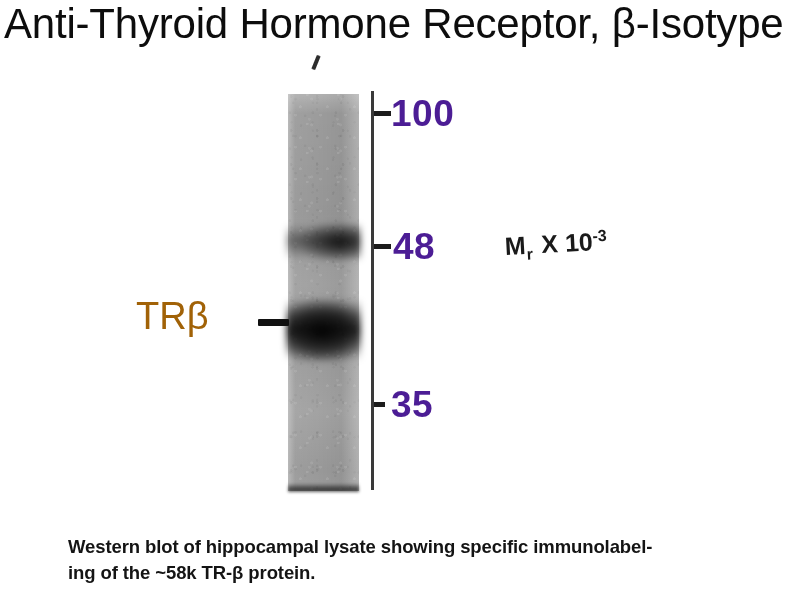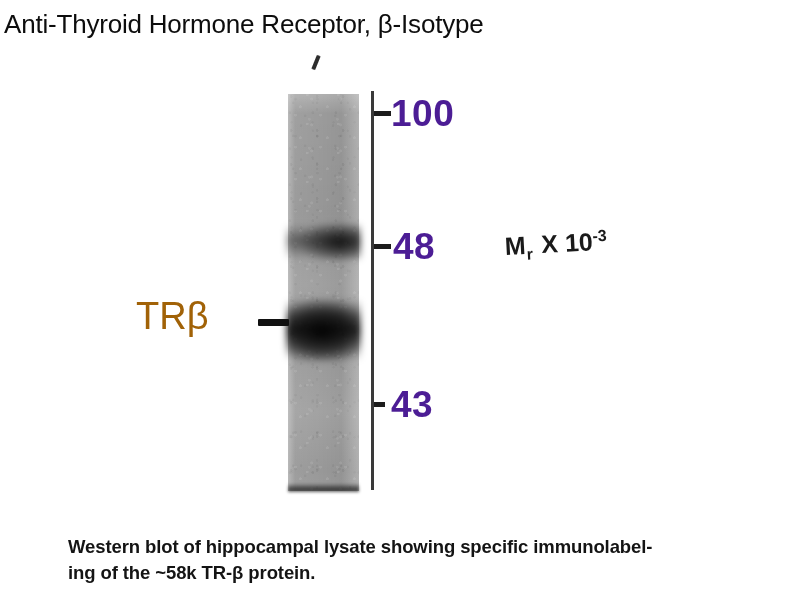--- a/index.html
+++ b/index.html
@@ -18,21 +18,21 @@
     height: 600px;
     background: #ffffff;
     overflow: hidden;
   }
 
   
   .title {
     position: absolute;
     left: 4px;
     top: 2px;
-    font-size: 26px;
+    font-size: 42px;
     line-height: 44px;
     letter-spacing: -0.2px;
     color: #0d0d0d;
     white-space: nowrap;
     font-weight: 400;
   }
 
   
   .top-artifact {
     position: absolute;
@@ -238,21 +238,21 @@
 
   <div class="ruler-line"></div>
 
   <div class="tick tick-long" style="top:111px;"></div>
   <div class="mw-label" style="left:391px; top:95px;">100</div>
 
   <div class="tick tick-long" style="top:244px;"></div>
   <div class="mw-label" style="left:393px; top:228px;">48</div>
 
   <div class="tick tick-short" style="top:402px;"></div>
-  <div class="mw-label" style="left:391px; top:386px;">43</div>
+  <div class="mw-label" style="left:391px; top:386px;">35</div>
 
   <div class="mr-label">
     <span>M</span><span class="sub">r</span><span class="sp">&nbsp;</span><span>X 10</span><span class="sup">-3</span>
   </div>
 
   <div class="trb-label">TRβ</div>
   <div class="trb-dash"></div>
 
   <div class="caption">
     <span class="line">Western blot of hippocampal lysate showing specific immunolabel-</span>

